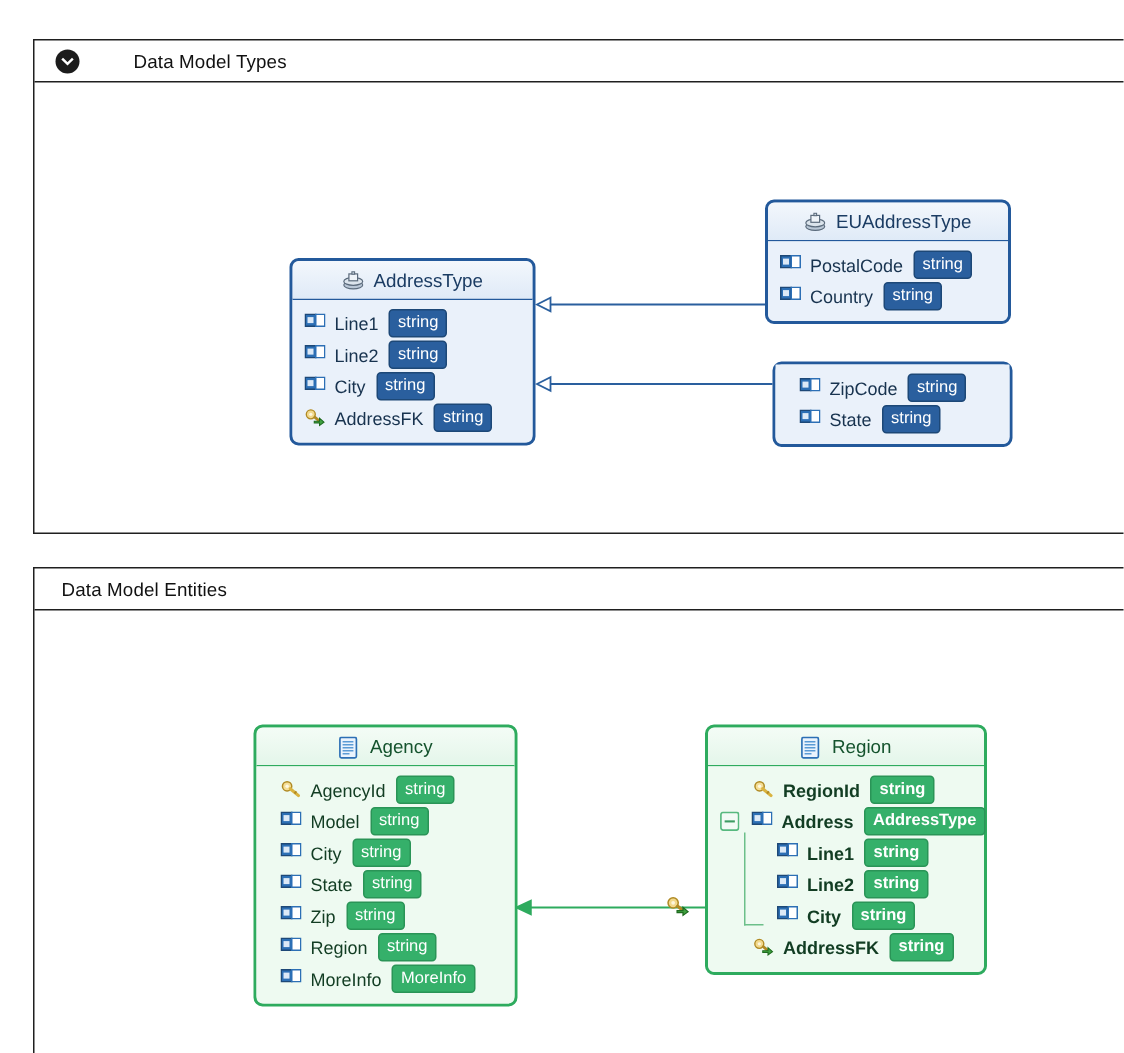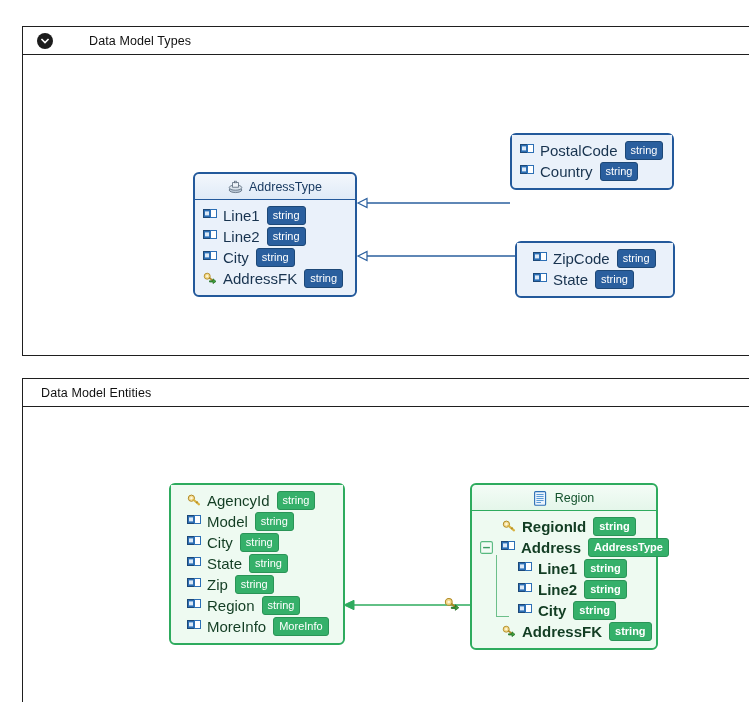--- a/index.html
+++ b/index.html
@@ -39,21 +39,21 @@
 
   
   .ent{position:absolute;box-sizing:border-box;border-radius:6px;}
   .ent-head{
     box-sizing:border-box;height:26px;
     display:flex;align-items:center;justify-content:center;gap:5px;
     border-radius:5px 5px 0 0;font-size:12.5px;
   }
   .ent-body{box-sizing:border-box;padding:5px 8px 6px 8px;border-radius:0 0 5px 5px;}
   .row{display:flex;align-items:center;height:21px;gap:4px;white-space:nowrap;}
-  .row .lbl{font-size:15px;}
+  .row .lbl{font-size:12px;}
   .badge{
     display:inline-block;border-radius:3px;color:#fff;
     font-size:11px;line-height:14px;padding:1px 5px 2px 5px;
     margin-left:3px;
   }
 
   
   .t-blue{border:2px solid #23599b;background:#eaf1fa;box-shadow:0 0 0 0 transparent;}
   .t-blue .ent-head{
     background:linear-gradient(to bottom,#f3f7fc 0%,#dfeaf7 100%);
@@ -166,20 +166,31 @@
               <path d="M7.5 11.2 L11 11.2 L11 9.2 L14 11.8 L11 14 L11 12.4 L7.5 12.4 Z" transform="translate(-1,-2.4)" fill="#3fa03f" stroke="#1f6b1f" stroke-width="0.7"></path>
             </svg>
           </span>
           <span class="lbl">AddressFK</span>
           <span class="badge">string</span>
         </div>
       </div>
     </div>
 
     <div class="ent t-blue" id="box-euaddresstype" style="left:487px;top:78px;width:164px;">
+      <div class="ent-head">
+        <span class="ind">
+          <svg class="icn" width="15" height="14" viewBox="0 0 15 14">
+            <ellipse cx="7.5" cy="10" rx="6.3" ry="2.6" fill="#b9c7d6" stroke="#5b6b7c" stroke-width="0.8"></ellipse>
+            <ellipse cx="7.5" cy="7.6" rx="6.3" ry="2.6" fill="#dbe4ec" stroke="#5b6b7c" stroke-width="0.8"></ellipse>
+            <rect x="4.6" y="2.6" width="5.8" height="4.6" fill="#eef3f8" stroke="#5b6b7c" stroke-width="0.8"></rect>
+            <rect x="6.6" y="1.2" width="1.8" height="1.6" fill="#cfd9e3" stroke="#5b6b7c" stroke-width="0.7"></rect>
+          </svg>
+        </span>
+        <span>EUAddressType</span>
+      </div>
       <div class="ent-body">
         <div class="row">
           <span class="ind">
             <svg class="icn" width="14" height="9" viewBox="0 0 14 9">
               <rect x="0.5" y="0.5" width="7" height="8" fill="#2c6fb5" stroke="#1d4877" stroke-width="1"></rect>
               <rect x="2" y="2.4" width="4" height="4" fill="#dce9f7"></rect>
               <rect x="7.5" y="0.5" width="6" height="8" fill="#ffffff" stroke="#2c6fb5" stroke-width="1"></rect>
             </svg>
           </span>
           <span class="lbl">PostalCode</span>
@@ -247,20 +258,35 @@
     <span class="fkmark" style="left:421px;top:190px;">
       <svg class="icn" width="17" height="15" viewBox="0 0 15 13">
         <circle cx="4.2" cy="4.2" r="3" fill="#f2d98c" stroke="#b08a24" stroke-width="0.9"></circle>
         <circle cx="4.2" cy="4.2" r="1.1" fill="#fdf6dd"></circle>
         <path d="M6.2 5.6 L11 9.6" stroke="#b08a24" stroke-width="1.8" fill="none"></path>
         <path d="M7.5 11.2 L11 11.2 L11 9.2 L14 11.8 L11 14 L11 12.4 L7.5 12.4 Z" transform="translate(-1,-2.4)" fill="#3fa03f" stroke="#1f6b1f" stroke-width="0.7"></path>
       </svg>
     </span>
 
     <div class="ent t-green" id="box-agency" style="left:146px;top:76px;width:176px;">
+      <div class="ent-head">
+        <span class="ind">
+          <svg class="icn" width="13" height="15" viewBox="0 0 13 15">
+            <rect x="0.6" y="0.6" width="11" height="13.6" rx="1" fill="#eaf3fd" stroke="#2c6fb5" stroke-width="1.1"></rect>
+            <g fill="#5b9bd5">
+              <rect x="2.4" y="3" width="7.2" height="1"></rect>
+              <rect x="2.4" y="5" width="7.2" height="1"></rect>
+              <rect x="2.4" y="7" width="7.2" height="1"></rect>
+              <rect x="2.4" y="9" width="7.2" height="1"></rect>
+              <rect x="2.4" y="11" width="4.6" height="1"></rect>
+            </g>
+          </svg>
+        </span>
+        <span>Agency</span>
+      </div>
       <div class="ent-body">
 
         <div class="row" style="padding-left:8px;">
           <span class="ind">
             <svg class="icn" width="15" height="13" viewBox="0 0 15 13">
               <circle cx="4.4" cy="4.2" r="3.1" fill="#f5de96" stroke="#b08a24" stroke-width="1"></circle>
               <circle cx="4.4" cy="4.2" r="1.15" fill="#fdf8e2"></circle>
               <path d="M6.5 5.8 L12 10.4" stroke="#d9b340" stroke-width="2.1" fill="none" stroke-linecap="round"></path>
               <path d="M9.3 9 L10.6 7.6" stroke="#b08a24" stroke-width="1.4" fill="none"></path>
             </svg>

